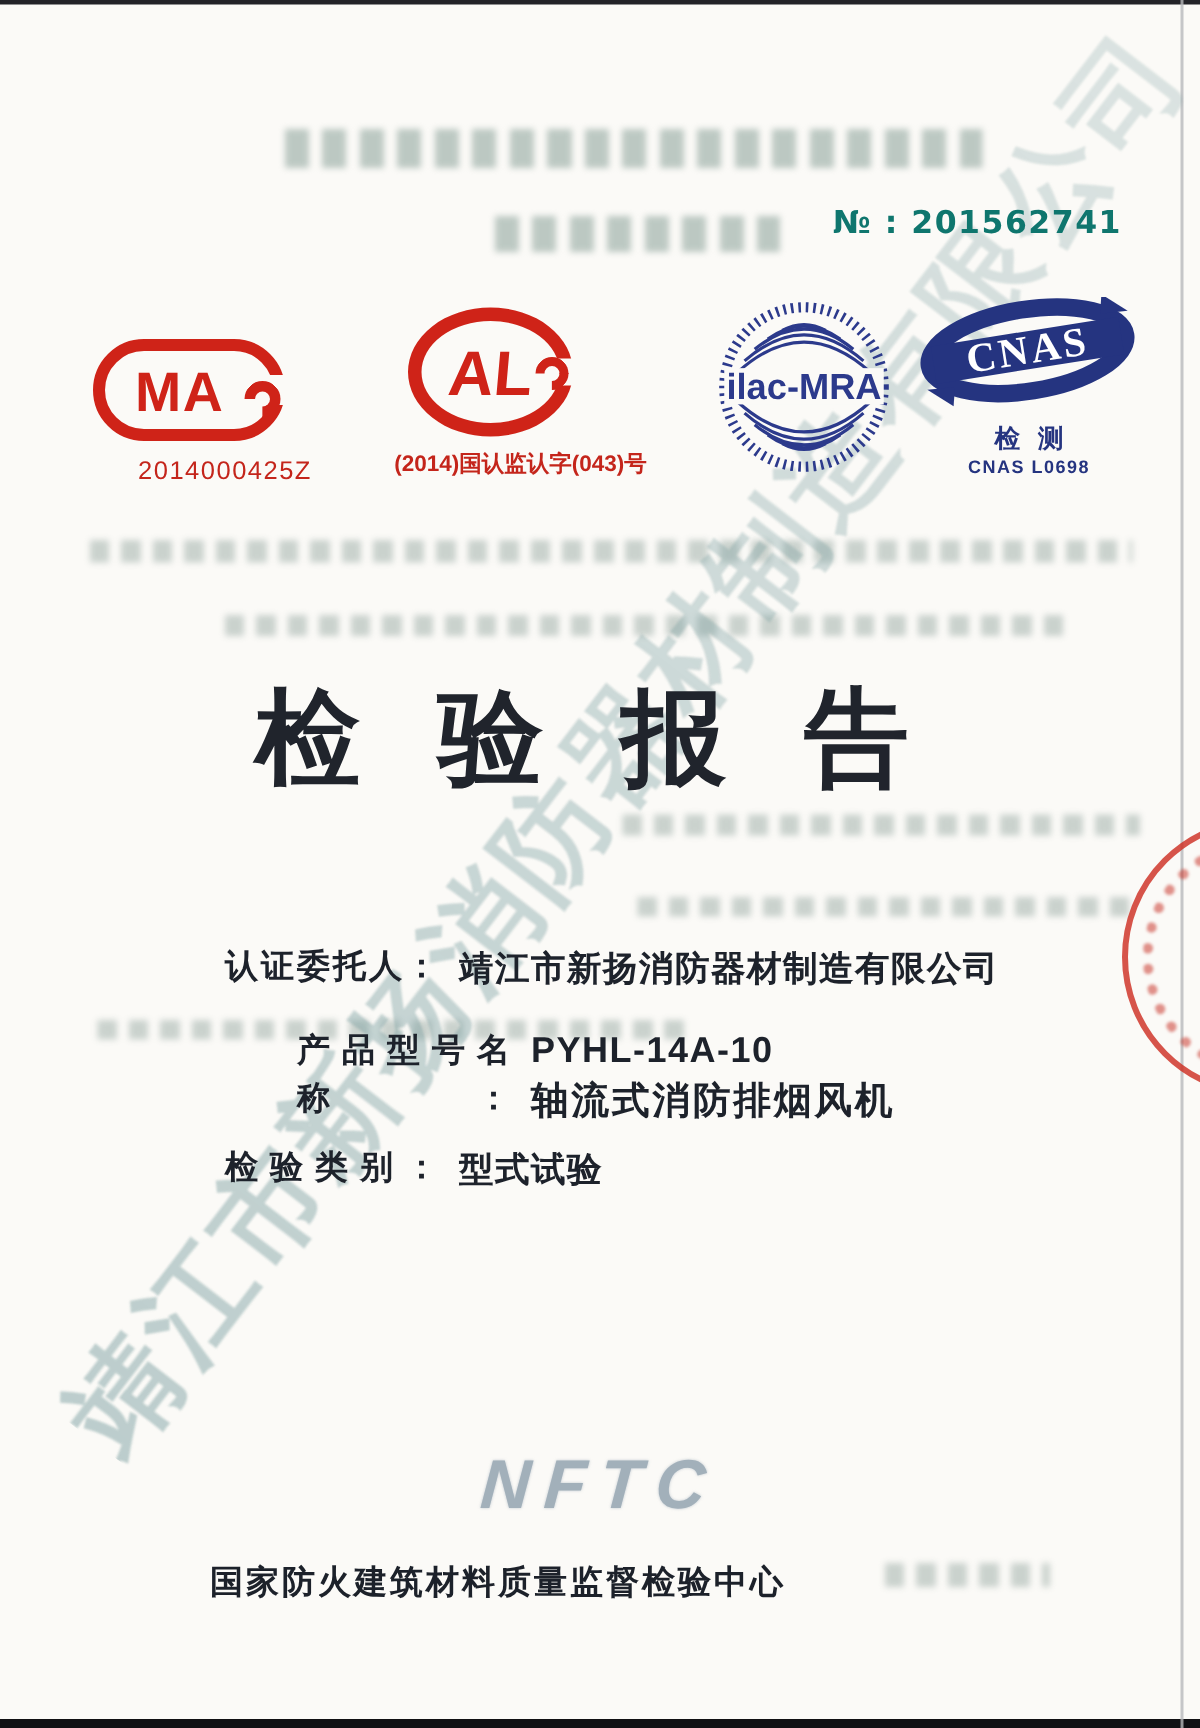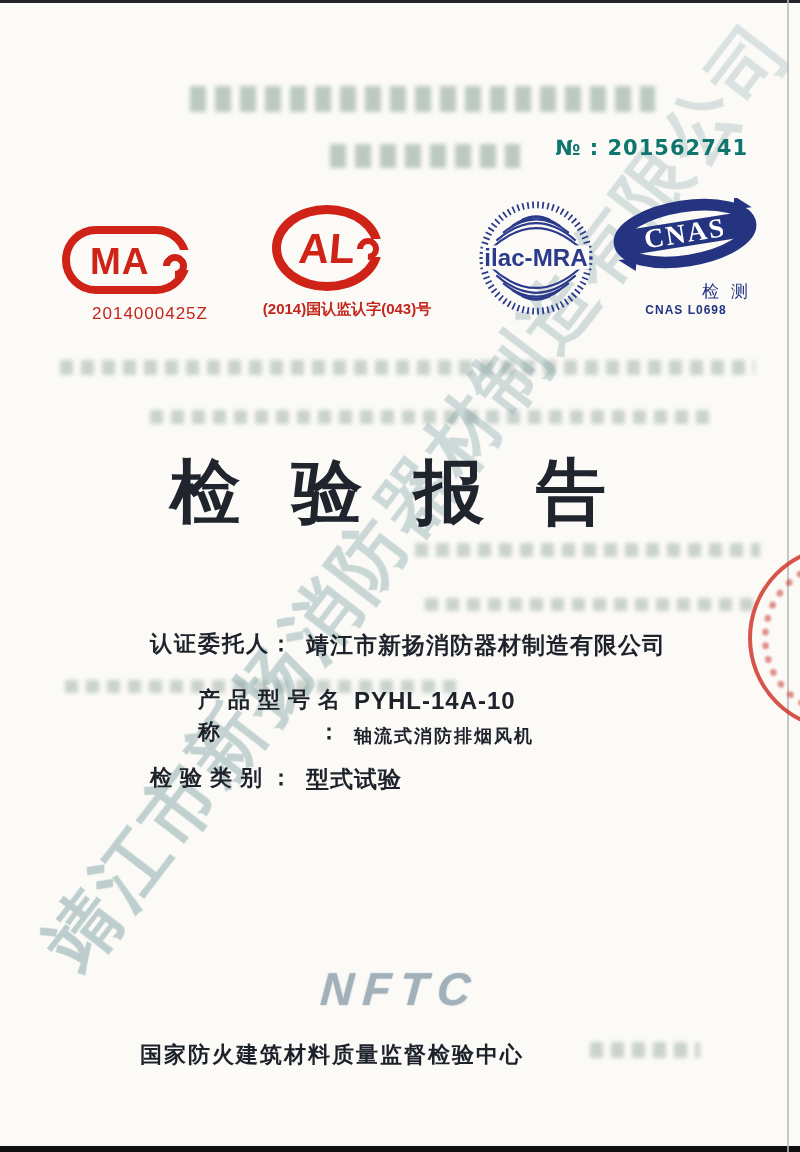--- a/index.html
+++ b/index.html
@@ -49,37 +49,37 @@
   .cal-curl { position:absolute; right:-6px; top:24px; width:22px; height:22px; border:6px solid #cf2318;
               border-left-color:transparent; border-radius:50%; transform:rotate(-45deg); }
   .cal-letters { position:absolute; left:0; right:0; top:11px; text-align:center;
                  font-size:42px; font-weight:900; color:#cf2318; transform:skewX(-5deg); }
   .cal-caption { position:absolute; left:252px; top:300px; width:190px; text-align:center;
                  font-size:15px; font-weight:700; color:#c4251b; }
 
   
   .ilac { position:absolute; left:478px; top:200px; }
   .cnas { position:absolute; left:612px; top:198px; width:148px; }
-  .cnas-cn   { margin-top:4px; width:148px; text-align:right; font-size:17px; font-weight:400;
+  .cnas-cn   { margin-top:4px; width:148px; text-align:center; font-size:17px; font-weight:700;
                color:#253480; letter-spacing:12px; padding-left:12px; }
   .cnas-code { width:148px; text-align:center; font-size:12px; font-weight:800; color:#253480; letter-spacing:1px; }
 
   
   .report-title { position:absolute; left:0; top:446px; width:800px; text-align:center;
                   font-size:70px; font-weight:900; color:#20242c;
                   letter-spacing:52px; padding-left:28px; }
 
   
   .field-row { position:absolute; left:150px; display:flex; align-items:flex-start; }
   .field-label { width:142px; font-size:22px; font-weight:800; color:#1d222b;
                  text-align:justify; text-align-last:justify; line-height:32px; }
   .field-values { margin-left:14px; font-weight:800; color:#1d222b; }
   .field-values .cjk { font-size:23px; line-height:34px; letter-spacing:1px; }
   .field-values .latin { font-size:24px; line-height:34px; letter-spacing:1px; font-family:"Liberation Sans",sans-serif; }
-  .field-values .cjk-lg { font-size:18px; line-height:36px; letter-spacing:2px; }
+  .field-values .cjk-lg { font-size:25px; line-height:36px; letter-spacing:2px;font-family:Liberation Mono, monospace; }
 
   
   .nftc { position:absolute; left:0; top:962px; width:800px; text-align:center;
           font-size:46px; font-weight:900; font-style:italic; letter-spacing:9px;
           color:#a2b0ba; transform:skewX(-4deg); text-shadow:0 0 2px rgba(150,165,180,.6); }
   .org-name { position:absolute; left:0; top:1040px; width:664px; text-align:center;
               font-size:22px; font-weight:800; color:#1c212a; letter-spacing:2px; }
 
   
   .stamp { position:absolute; left:748px; top:545px; width:186px; height:186px;

